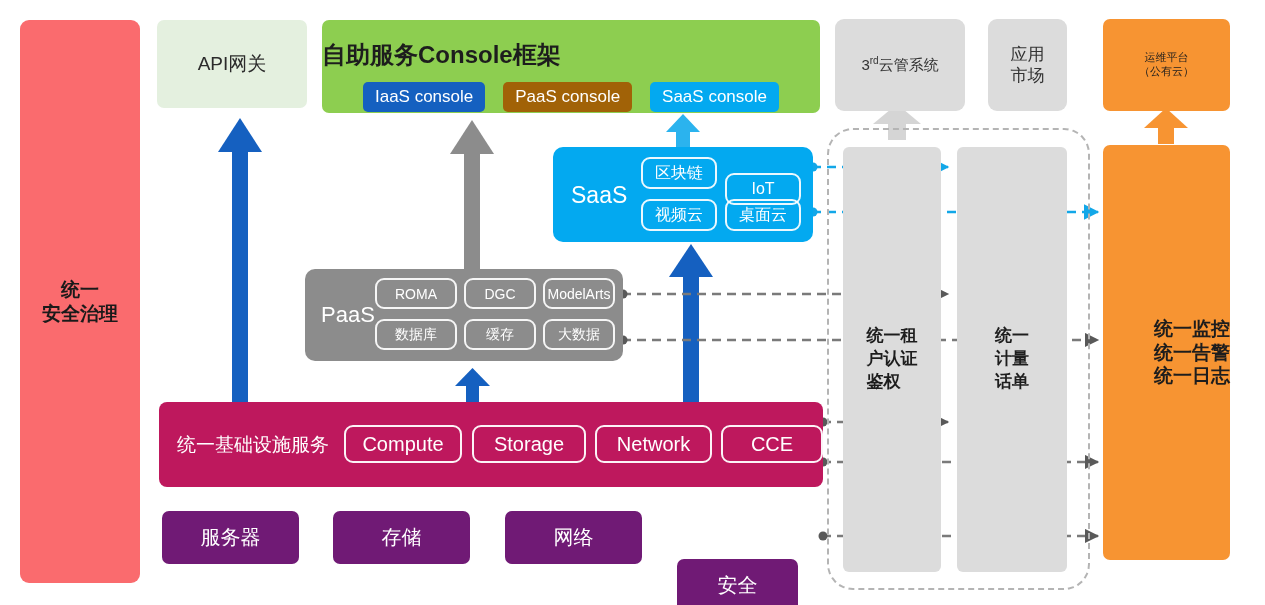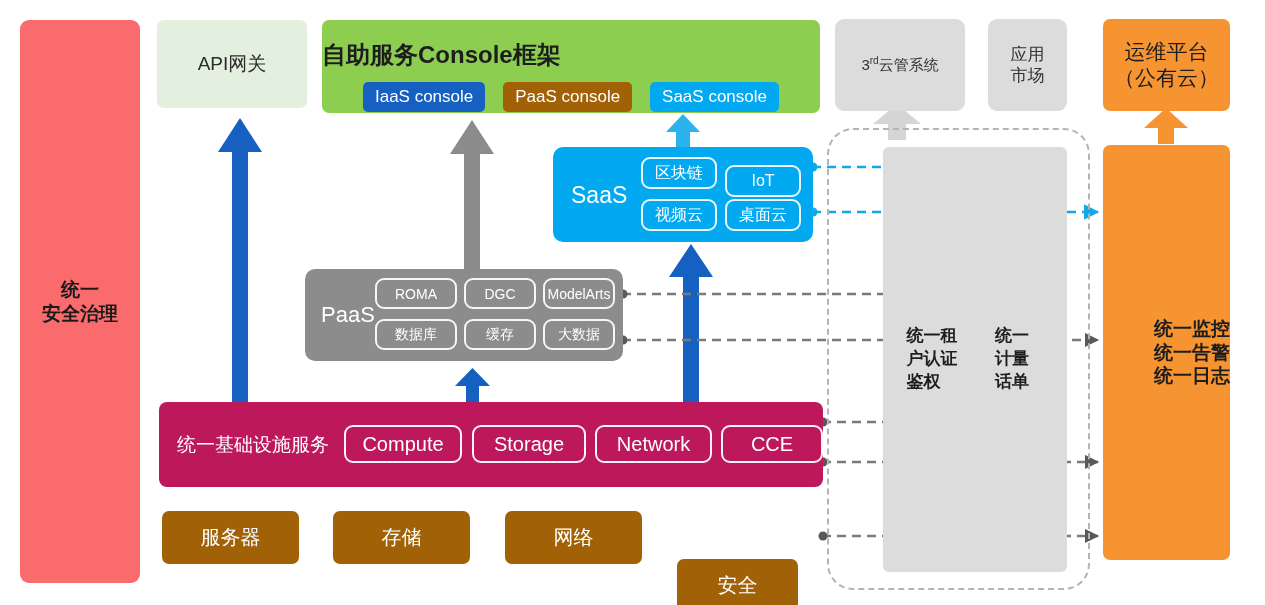--- a/index.html
+++ b/index.html
@@ -43,21 +43,21 @@
   .chip-saas{background:#03A9F0;}
 
   
   .grey-box{
     background:#DCDCDC;border-radius:9px;color:#333;font-size:15px;font-weight:500;
   }
   .grey-box.small{font-size:17px;}
   .grey-box sup{font-size:10px;vertical-align:super;}
 
   
-  .orange-top{background:#F79432;border-radius:7px;color:#1d1d1d;font-size:21px;font-weight:500;}
+  .orange-top{background:#F79432;border-radius:7px;color:#1d1d1d;font-size:11px;font-weight:500;}
   .orange-panel{background:#F79432;border-radius:7px;color:#1d1d1d;font-size:19px;font-weight:600;}
 
   
   .stack{border-radius:10px;position:relative;}
   .stack-saas{background:#03A9F0;}
   .stack-paas{background:#8C8C8C;}
   .stack-label{
     position:absolute;color:#fff;font-size:23px;font-weight:400;
   }
   .pill{
@@ -71,21 +71,21 @@
   .iaas-bar{background:#be185d;border-radius:8px;position:relative;}
   .iaas-label{position:absolute;left:18px;top:50%;transform:translateY(-50%);
      color:#fff;font-size:19px;font-weight:500;white-space:nowrap;}
   .iaas-pill{
     position:absolute;box-sizing:border-box;border:2px solid rgba(255,255,255,.95);
     border-radius:9px;color:#fff;display:flex;align-items:center;justify-content:center;
     font-size:20px;white-space:nowrap;
   }
 
   
-  .hw{background:#a16207;border-radius:7px;color:#fff;font-size:20px;font-weight:500;}
+  .hw{background:#701a75;border-radius:7px;color:#fff;font-size:20px;font-weight:500;}
 
   
   .grey-col{background:#DCDCDC;border-radius:6px;color:#1d1d1d;font-size:17px;
      font-weight:600;line-height:1.35;display:flex;align-items:center;justify-content:center;}
   .dashed-container{
     position:absolute;box-sizing:border-box;border:2.5px dashed #B4B4B4;border-radius:26px;
   }
   svg#wires{position:absolute;left:0;top:0;width:1265px;height:605px;pointer-events:none;}
 </style>
 </head>
@@ -217,21 +217,21 @@
     <div>
       <div>统一监控</div>
       <div>统一告警</div>
       <div>统一日志</div>
     </div>
   </div>
 
   <div class="stack stack-saas" style="position:absolute;left:553px;top:147px;width:260px;height:95px;">
     <span class="stack-label" style="left:18px;top:50%;transform:translateY(-50%);">SaaS</span>
     <span class="pill" style="left:88px;top:10px;width:76px;height:32px;">区块链</span>
-    <span class="pill" style="left:172px;top:18px;width:76px;height:32px;text-align:center;">IoT</span>
+    <span class="pill" style="left:172px;top:26px;width:76px;height:32px;text-align:center;">IoT</span>
     <span class="pill" style="left:88px;top:52px;width:76px;height:32px;">视频云</span>
     <span class="pill" style="left:172px;top:52px;width:76px;height:32px;">桌面云</span>
   </div>
 
   <div class="stack stack-paas" style="position:absolute;left:305px;top:269px;width:318px;height:92px;">
     <span class="stack-label" style="left:16px;top:50%;transform:translateY(-50%);font-size:22px;">PaaS</span>
     <span class="pill small" style="left:70px;top:9px;width:82px;height:31px;">ROMA</span>
     <span class="pill small" style="left:159px;top:9px;width:72px;height:31px;">DGC</span>
     <span class="pill small" style="left:238px;top:9px;width:72px;height:31px;">ModelArts</span>
     <span class="pill small" style="left:70px;top:50px;width:82px;height:31px;">数据库</span>
@@ -255,21 +255,21 @@
   </div>
   <div class="box hw" style="left:505px;top:511px;width:137px;height:53px;">
     <span>网络</span>
   </div>
   <div class="box hw" style="left:677px;top:511px;width:121px;height:53px;margin-top:48px;">
     <span>安全</span>
   </div>
 
   <div class="dashed-container" style="left:827px;top:128px;width:263px;height:462px;"></div>
 
-  <div class="grey-col" style="position:absolute;left:843px;top:147px;width:98px;height:425px;margin-left:40px;">
+  <div class="grey-col" style="position:absolute;left:843px;top:147px;width:98px;height:425px;">
     <div>
       <div>统一租</div>
       <div>户认证</div>
       <div>鉴权</div>
     </div>
   </div>
 
   <div class="grey-col" style="position:absolute;left:957px;top:147px;width:110px;height:425px;">
     <div>
       <div>统一</div>

